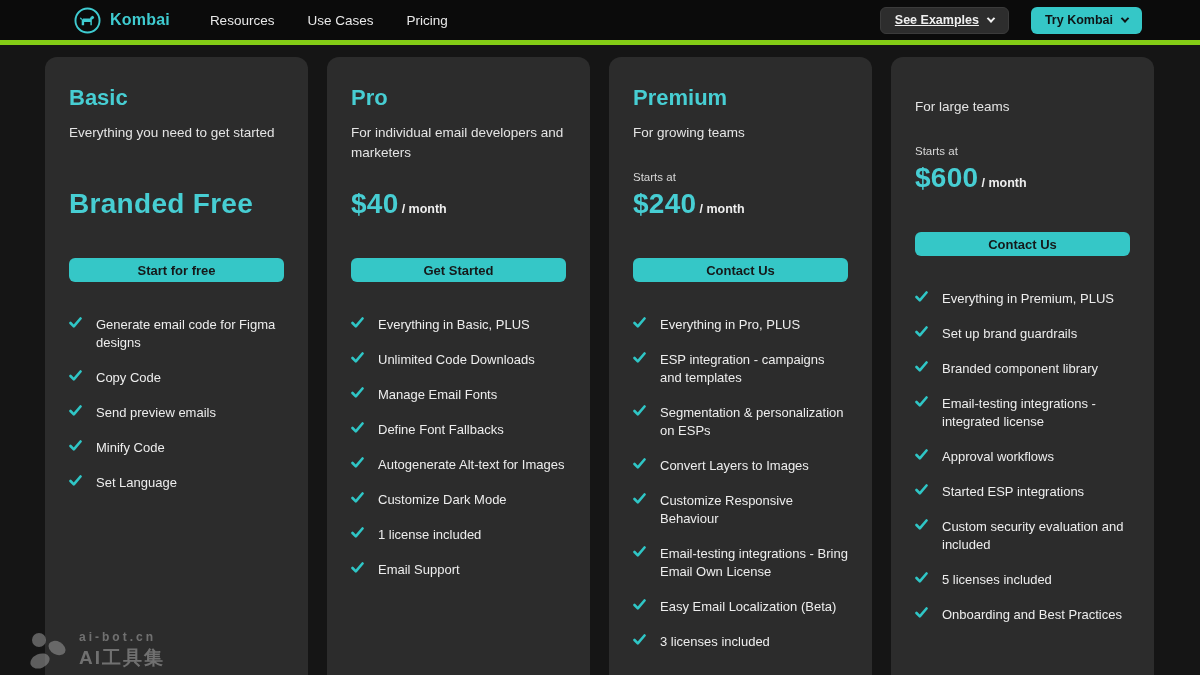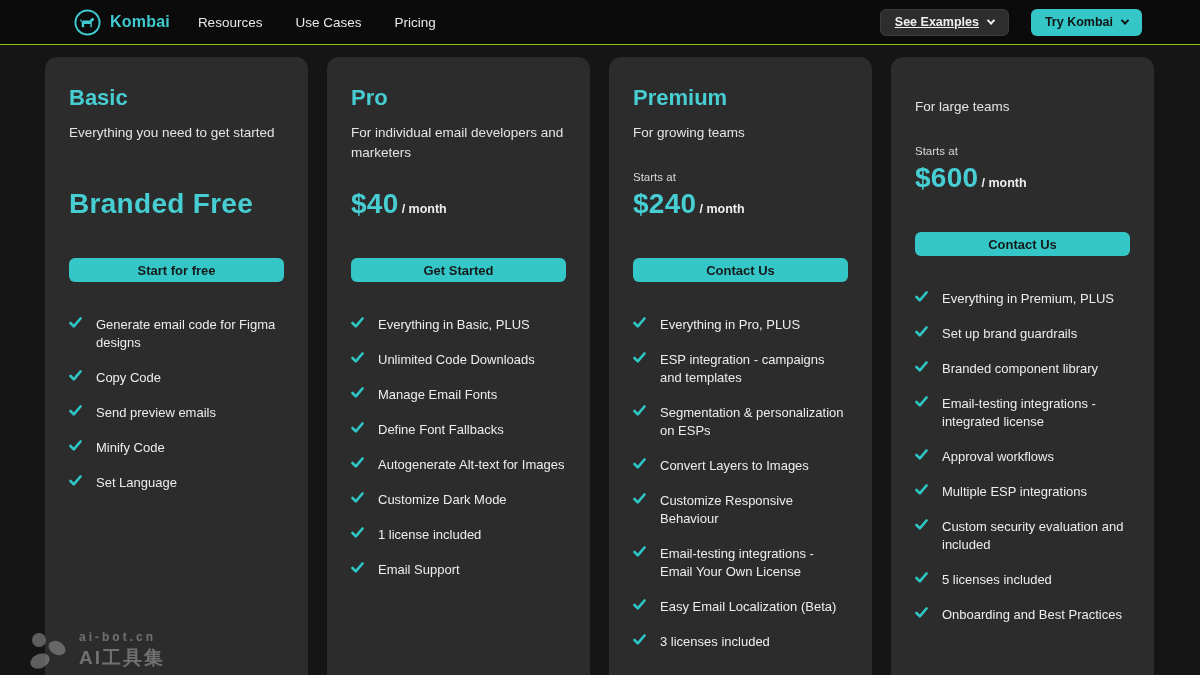--- a/index.html
+++ b/index.html
@@ -3,27 +3,27 @@
 <meta charset="utf-8">
 <style>
   * { margin:0; padding:0; box-sizing:border-box; }
   html,body { background:#000; }
   .screen {
     position:relative; width:1200px; height:675px; overflow:hidden;
     background:#151515; font-family:"Liberation Sans", sans-serif;
   }
   
   .topbar {
-    height:45px; background:#0b0b0b; border-bottom:1px solid #84cc16;
+    height:45px; background:#0b0b0b; border-bottom:5px solid #84cc16;
     display:flex; align-items:center; padding:0 58px 0 74px;
   }
   .logo { display:flex; align-items:center; gap:9px; cursor:pointer; }
   .logo-badge { width:27px; height:27px; display:block; }
   .brand-name { font-size:16px; font-weight:700; color:#3fcbd0; letter-spacing:.2px; }
-  .nav { display:flex; gap:33px; margin-left:28px; }
+  .nav { display:flex; gap:33px; margin-left:40px; }
   .nav a { font-size:13.5px; color:#e9e9e9; text-decoration:none; font-weight:500; cursor:pointer; }
   .actions { margin-left:auto; display:flex; gap:22px; align-items:center; }
   .btn { display:flex; align-items:center; gap:9px; height:27px; padding:0 14px;
          border-radius:6px; font-size:12.5px; cursor:pointer; border:none;
          font-family:"Liberation Sans", sans-serif; }
   .btn-dark { background:#2d2d2d; border:1px solid #3b3b3b; color:#f0f0f0; font-weight:600;text-decoration:underline; }
   .btn-teal { background:#35c7c7; color:#0f1415; font-weight:700; }
   .chev { width:6px; height:6px; border-right:2px solid currentColor; border-bottom:2px solid currentColor;
           transform:rotate(45deg) translate(-1px,-1px); display:inline-block; }
   
@@ -235,21 +235,21 @@
         <li class="feature">
             <svg class="check" viewBox="0 0 13 13">
               <path d="M1.5 7 L4.8 10.3 L11.5 2.5" fill="none" stroke="#2fc6c6" stroke-width="2.6" stroke-linecap="round" stroke-linejoin="round"></path>
             </svg>
             <span class="ftext">Customize Responsive Behaviour</span>
           </li>
         <li class="feature">
             <svg class="check" viewBox="0 0 13 13">
               <path d="M1.5 7 L4.8 10.3 L11.5 2.5" fill="none" stroke="#2fc6c6" stroke-width="2.6" stroke-linecap="round" stroke-linejoin="round"></path>
             </svg>
-            <span class="ftext">Email-testing integrations - Email Your Own License</span>
+            <span class="ftext">Email-testing integrations - Bring Email Own License</span>
           </li>
         <li class="feature">
             <svg class="check" viewBox="0 0 13 13">
               <path d="M1.5 7 L4.8 10.3 L11.5 2.5" fill="none" stroke="#2fc6c6" stroke-width="2.6" stroke-linecap="round" stroke-linejoin="round"></path>
             </svg>
             <span class="ftext">Easy Email Localization (Beta)</span>
           </li>
         <li class="feature">
             <svg class="check" viewBox="0 0 13 13">
               <path d="M1.5 7 L4.8 10.3 L11.5 2.5" fill="none" stroke="#2fc6c6" stroke-width="2.6" stroke-linecap="round" stroke-linejoin="round"></path>
@@ -297,21 +297,21 @@
         <li class="feature">
             <svg class="check" viewBox="0 0 13 13">
               <path d="M1.5 7 L4.8 10.3 L11.5 2.5" fill="none" stroke="#2fc6c6" stroke-width="2.6" stroke-linecap="round" stroke-linejoin="round"></path>
             </svg>
             <span class="ftext">Approval workflows</span>
           </li>
         <li class="feature">
             <svg class="check" viewBox="0 0 13 13">
               <path d="M1.5 7 L4.8 10.3 L11.5 2.5" fill="none" stroke="#2fc6c6" stroke-width="2.6" stroke-linecap="round" stroke-linejoin="round"></path>
             </svg>
-            <span class="ftext">Multiple ESP integrations</span>
+            <span class="ftext">Started ESP integrations</span>
           </li>
         <li class="feature">
             <svg class="check" viewBox="0 0 13 13">
               <path d="M1.5 7 L4.8 10.3 L11.5 2.5" fill="none" stroke="#2fc6c6" stroke-width="2.6" stroke-linecap="round" stroke-linejoin="round"></path>
             </svg>
             <span class="ftext">Custom security evaluation and included</span>
           </li>
         <li class="feature">
             <svg class="check" viewBox="0 0 13 13">
               <path d="M1.5 7 L4.8 10.3 L11.5 2.5" fill="none" stroke="#2fc6c6" stroke-width="2.6" stroke-linecap="round" stroke-linejoin="round"></path>

